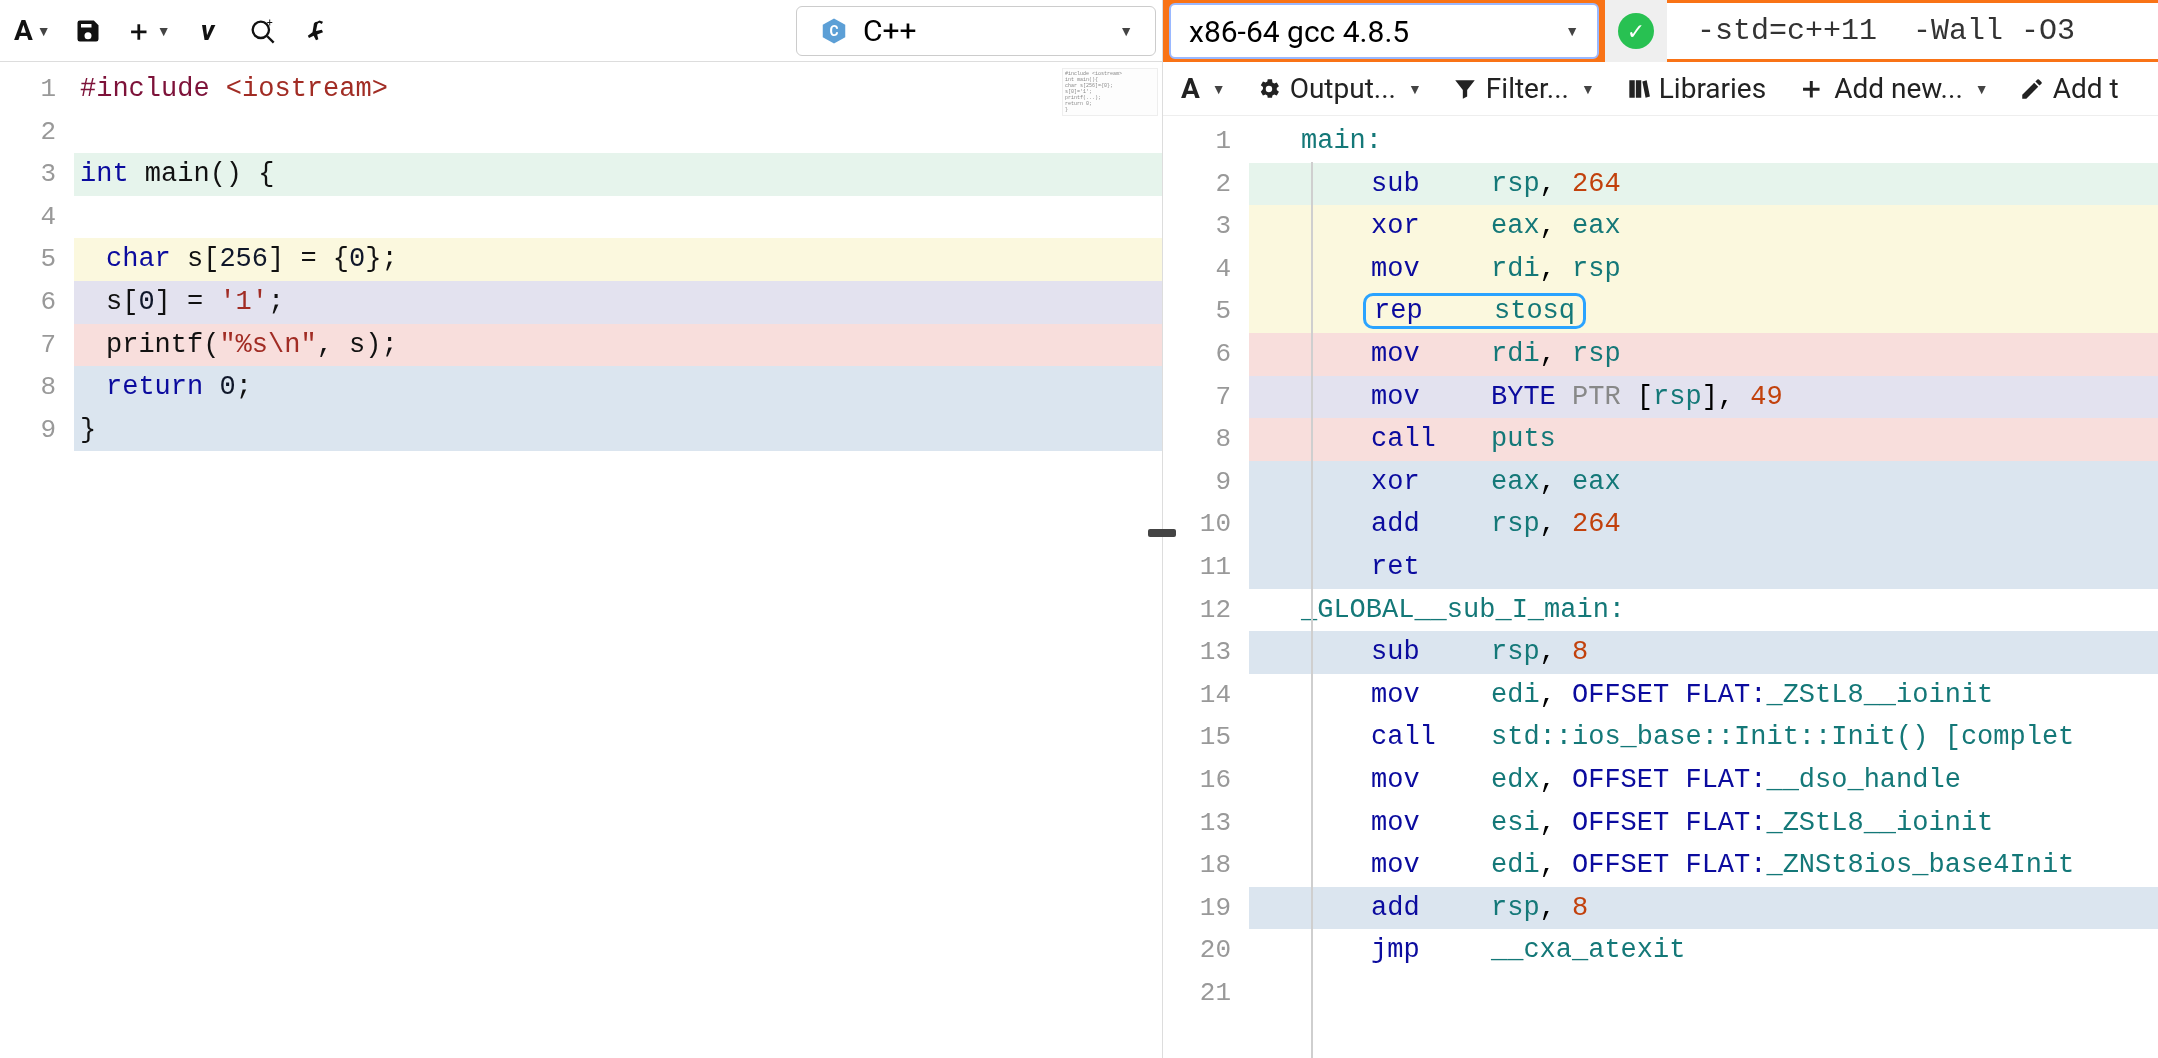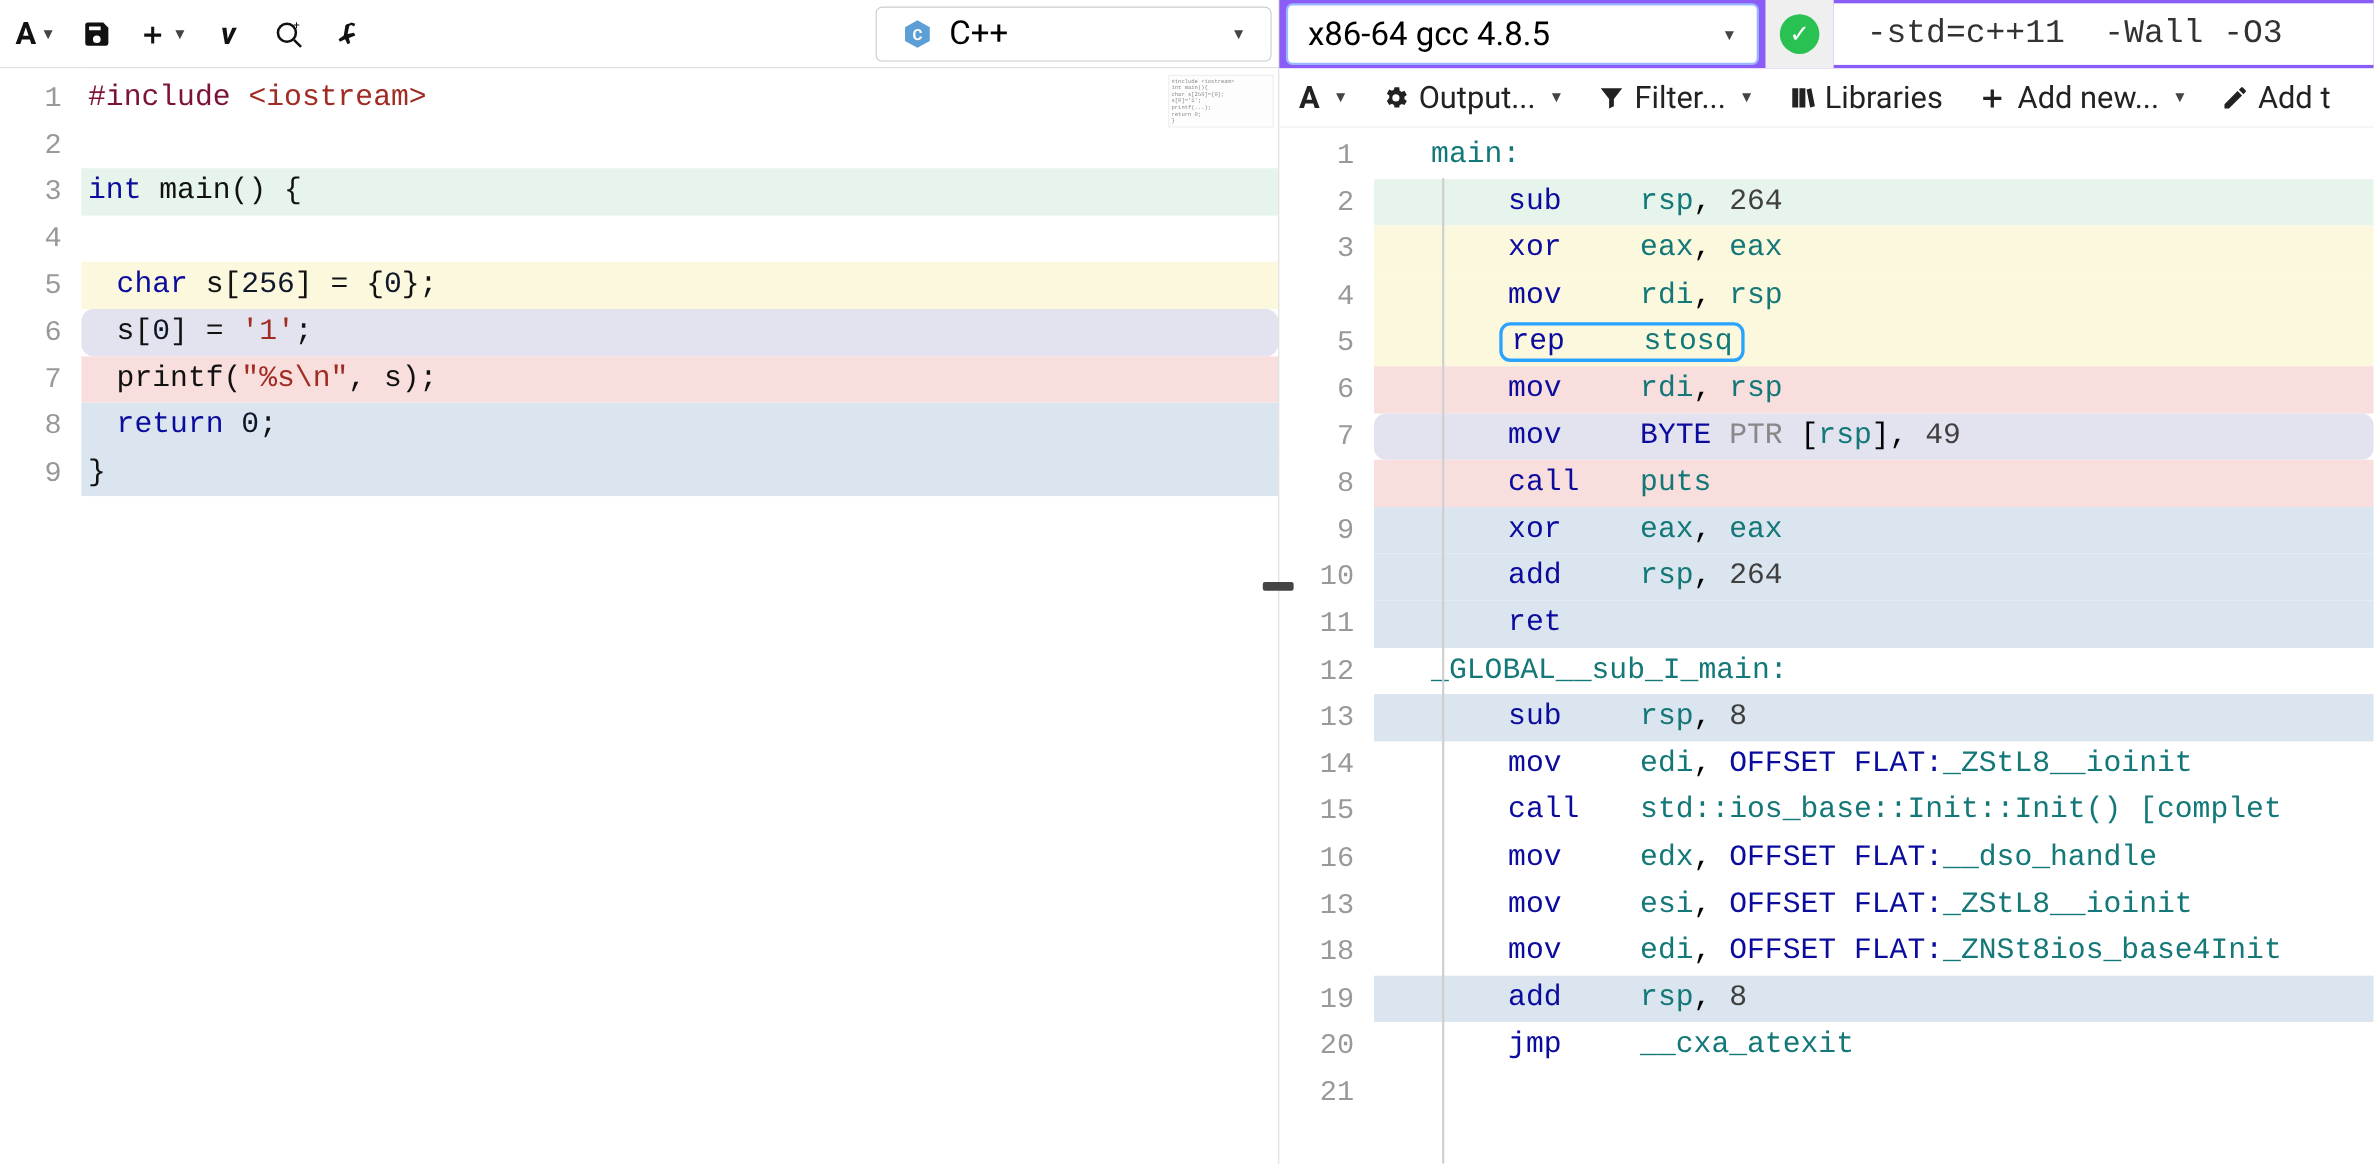--- a/index.html
+++ b/index.html
@@ -19,40 +19,40 @@
   .editor { position: relative; flex: 1; display: flex; overflow: hidden; }
   .gutter { width: 74px; background: #fff; border-right: 0; text-align: right; padding-top: 6px; }
   .gutter .ln { height: 42.6px; line-height: 42.6px; color: #999; font-size: 26px; padding-right: 18px; }
   .codecol { flex: 1; padding-top: 6px; position: relative; }
   .row { height: 42.6px; line-height: 42.6px; font-size: 27px; white-space: pre; padding-left: 6px; }
   .row.indent1 { padding-left: 32px; }
 
   
   .hl-green  { background: #e6f4ec; }
   .hl-yellow { background: #fbf8de; }
-  .hl-purple { background: #e3e2ef; border-radius: 11px; }
+  .hl-purple { background: #e3e2ef; }
   .hl-red    { background: #f8dedc; }
   .hl-blue   { background: #dbe5ef; }
 
   
   .tk-pre   { color: #7d1239; }
   .tk-inc   { color: #a12c24; }
   .tk-kw    { color: #0b0b9e; }
   .tk-id    { color: #111; }
   .tk-num   { color: #0f172a; }
   .tk-str   { color: #a12c24; }
   .tk-punc  { color: #111; }
 
   .minimap { position: absolute; top: 6px; right: 4px; width: 96px; height: 48px; background: #fdfdfd; border: 1px solid #eee; font-size: 5px; line-height: 6px; overflow: hidden; padding: 2px; color: #888; }
 
   .split-handle { position: absolute; top: 50%; right: -14px; width: 28px; height: 8px; background: #444; border-radius: 2px; }
 
   
   .right-pane { flex: 1; display: flex; flex-direction: column; border-left: 1px solid #ddd; }
-  .rp-topbar { display: flex; align-items: center; height: 62px; background: #8b5cf6; }
+  .rp-topbar { display: flex; align-items: center; height: 62px; background: #f97316; }
   .compiler-select { display: flex; align-items: center; height: 56px; border: 2px solid #9ab8ff; border-radius: 6px; margin: 0 6px; padding: 0 18px; min-width: 430px; font-size: 30px; cursor: pointer; background: #fff; }
   .compiler-select .caret { margin-left: auto; }
   .status-chip { width: 62px; height: 62px; background: #efefef; display: flex; align-items: center; justify-content: center; }
   .status-ok { width: 36px; height: 36px; border-radius: 50%; background: #28c152; display: flex; align-items: center; justify-content: center; color: #fff; font-size: 22px; }
   .flags-input { flex: 1; height: 56px; border: 0; font-size: 30px; padding: 0 30px; outline: none; color: #333; }
 
   .rp-toolbar { display: flex; align-items: center; height: 54px; padding: 0 8px; gap: 10px; border-bottom: 1px solid #eee; }
   .rpt-btn { display: inline-flex; align-items: center; gap: 8px; font-size: 28px; color: #222; padding: 4px 10px; cursor: pointer; border-radius: 6px; }
   .rpt-btn svg { width: 26px; height: 26px; }
 
@@ -63,21 +63,21 @@
   .asm-col .arow { height: 42.6px; line-height: 42.6px; font-size: 27px; white-space: pre; display: flex; }
   .asm-col .fold { width: 52px; text-align: left; color: #333; }
   .asm-col .pipe { position: absolute; top: 46px; left: 62px; width: 2px; background: #cfcfcf; height: 2000px; }
   .asm-col .content { padding-left: 70px; }
   .asm-col .mn   { display: inline-block; min-width: 120px; }
 
   .asm-lbl  { color: #147878; }
   .asm-kw   { color: #0b0b9e; }
   .asm-kw2  { color: #147878; }
   .asm-reg  { color: #147878; }
-  .asm-num  { color: #404040; }
+  .asm-num  { color: #c2410c; }
   .asm-dir  { color: #888; }
   .asm-sym  { color: #147878; }
 
   .asm-hi { border: 3px solid #2aa3ff; border-radius: 10px; padding: 0 8px; margin-left: -8px; }
 </style>
 </head>
 <body>
 
 <div class="root">
 

